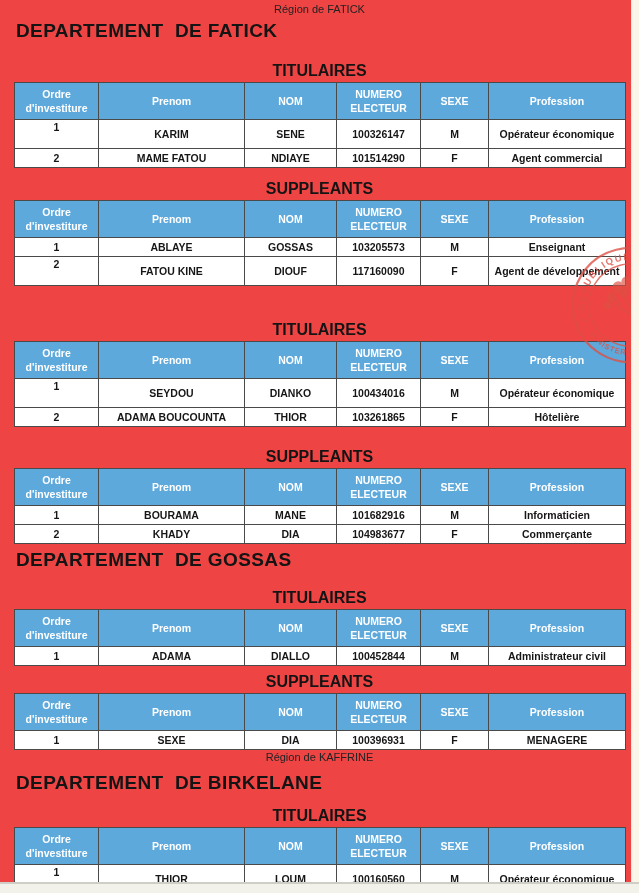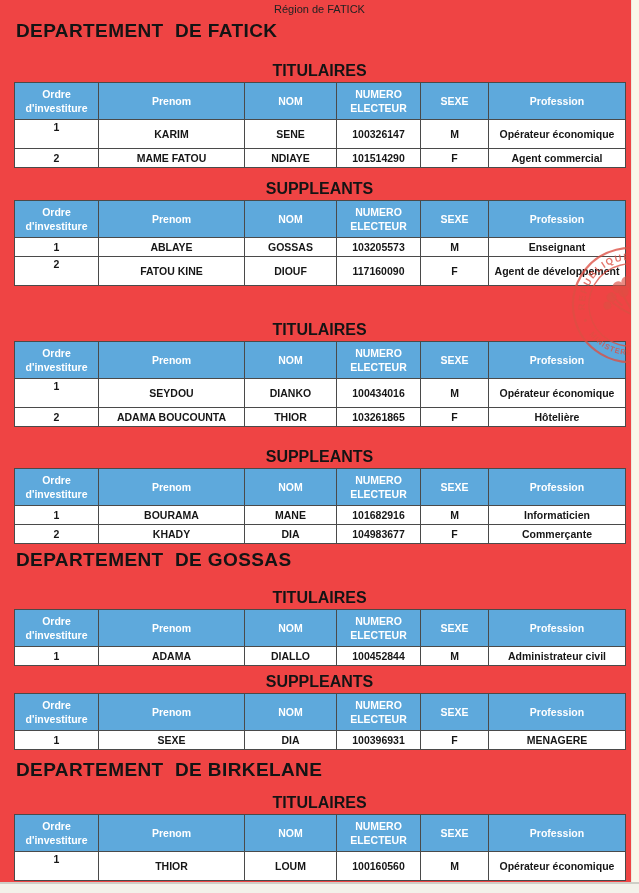--- a/index.html
+++ b/index.html
@@ -293,20 +293,21 @@
         <td class="ordre">1</td>
         <td class="align-left">SEXE</td>
         <td>DIA</td>
         <td>100396931</td>
         <td>F</td>
         <td>MENAGERE</td>
       </tr>
     </tbody>
   </table>
 
+  <div class="region-title mid">Région de KAFFRINE</div>
 
   <div class="dept-heading mt9">DEPARTEMENT  DE BIRKELANE</div>
 
   <div class="tbl-label mt13">TITULAIRES</div>
   <table class="roster mt2">
     <colgroup>
         <col class="c1">
         <col class="c2">
         <col class="c3">
         <col class="c4">

